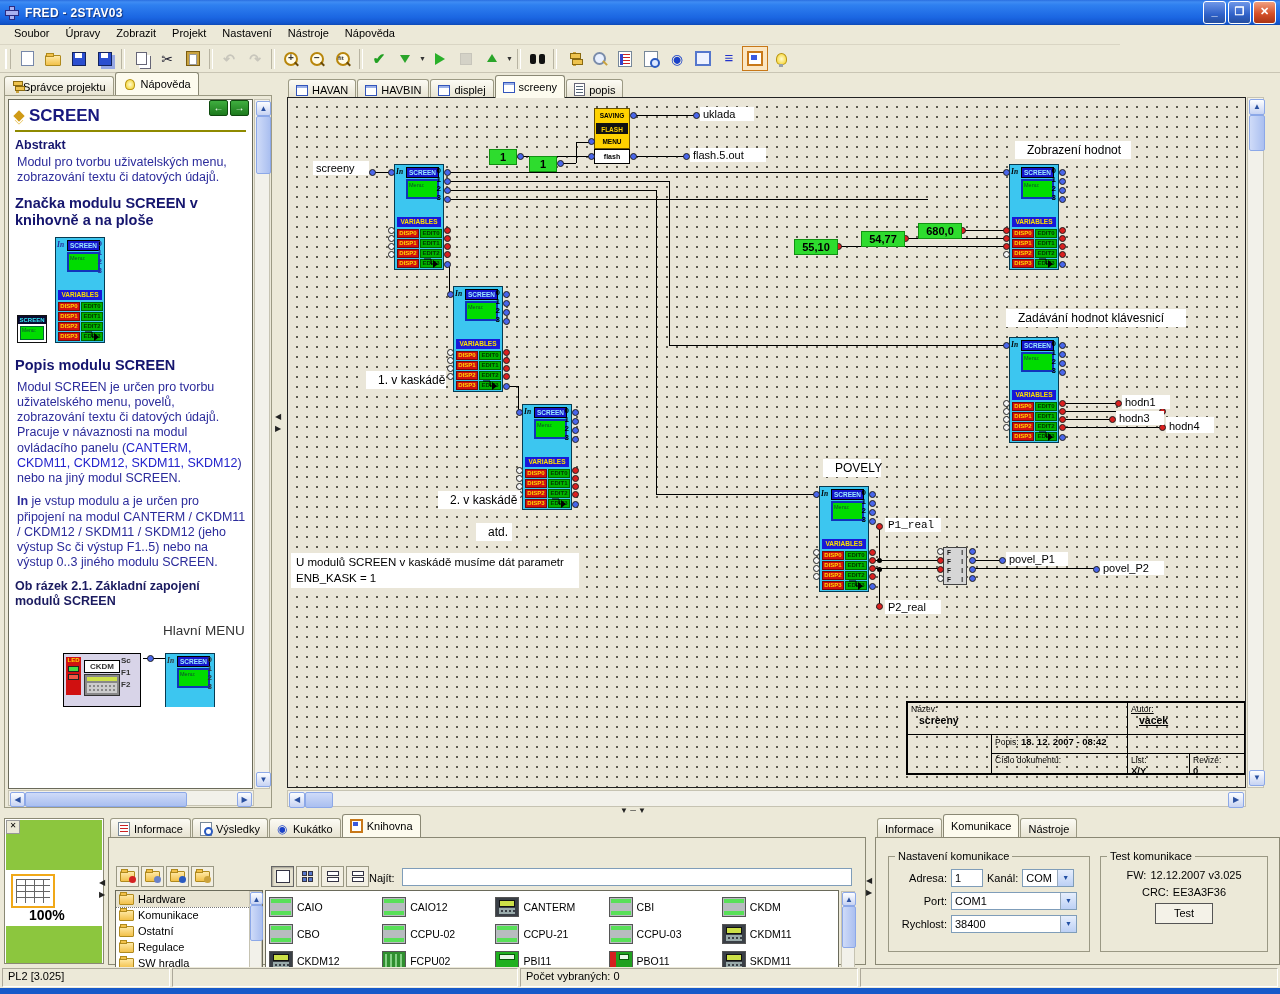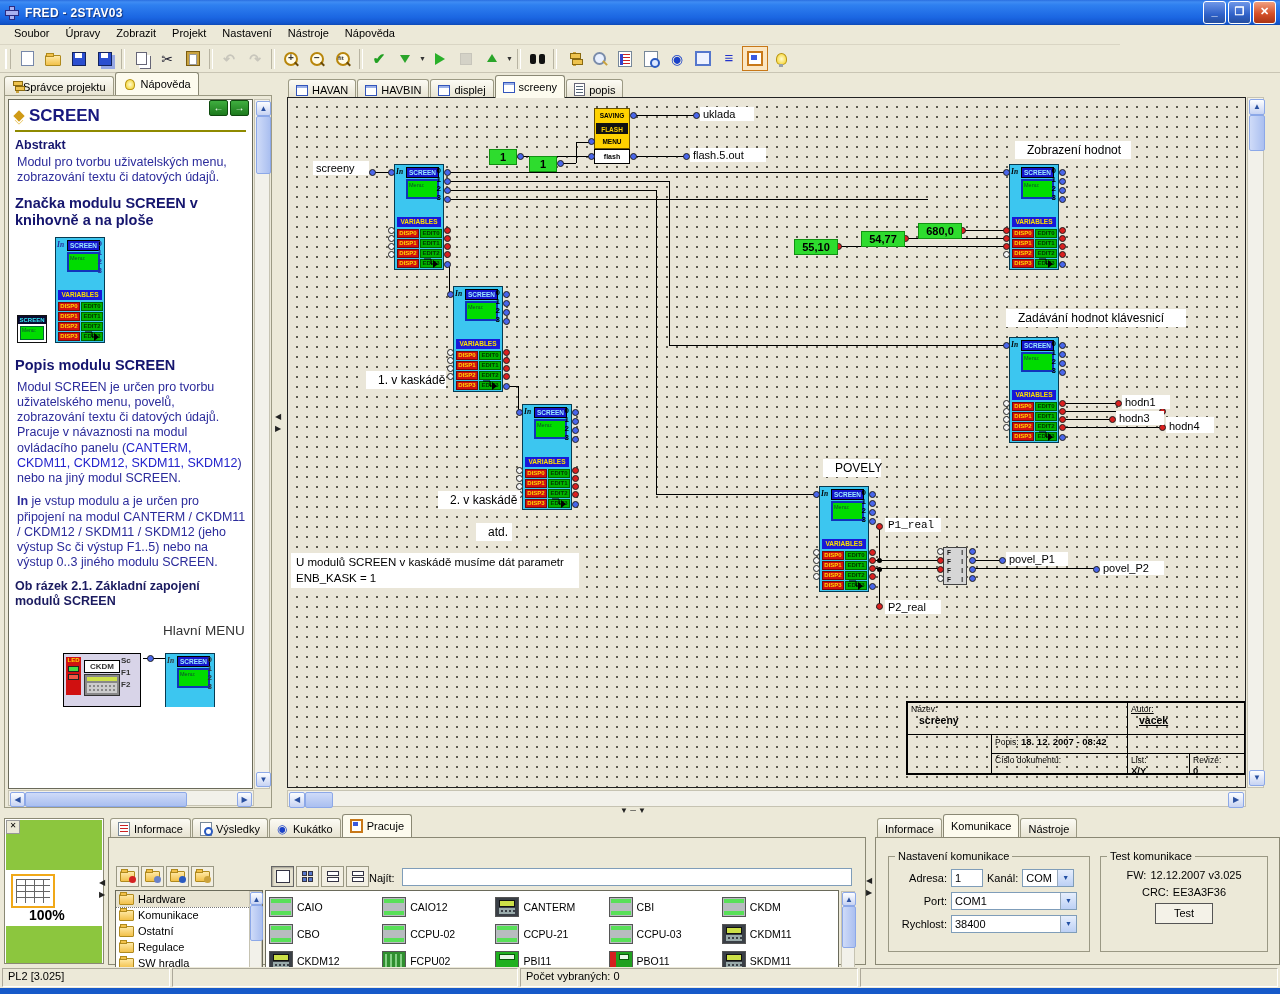--- a/index.html
+++ b/index.html
@@ -910,21 +910,21 @@
       <div class="tab">
         <div class="ti ti-search-doc"></div>
         <span>Výsledky</span>
       </div>
       <div class="tab">
         <div class="ti ti-eye"></div>
         <span>Kukátko</span>
       </div>
       <div class="tab tab-active">
         <div class="ti ti-monitor-active"></div>
-        <span>Pracuje</span>
+        <span>Knihovna</span>
       </div>
     </div>
   <div class="body" style="top:22px;">
     <div id="lib-folder-toolbar">
         <div class="mini-btn">
           <div class="fold">
             <div class="ov heart"></div>
           </div>
         </div>
         <div class="mini-btn">

